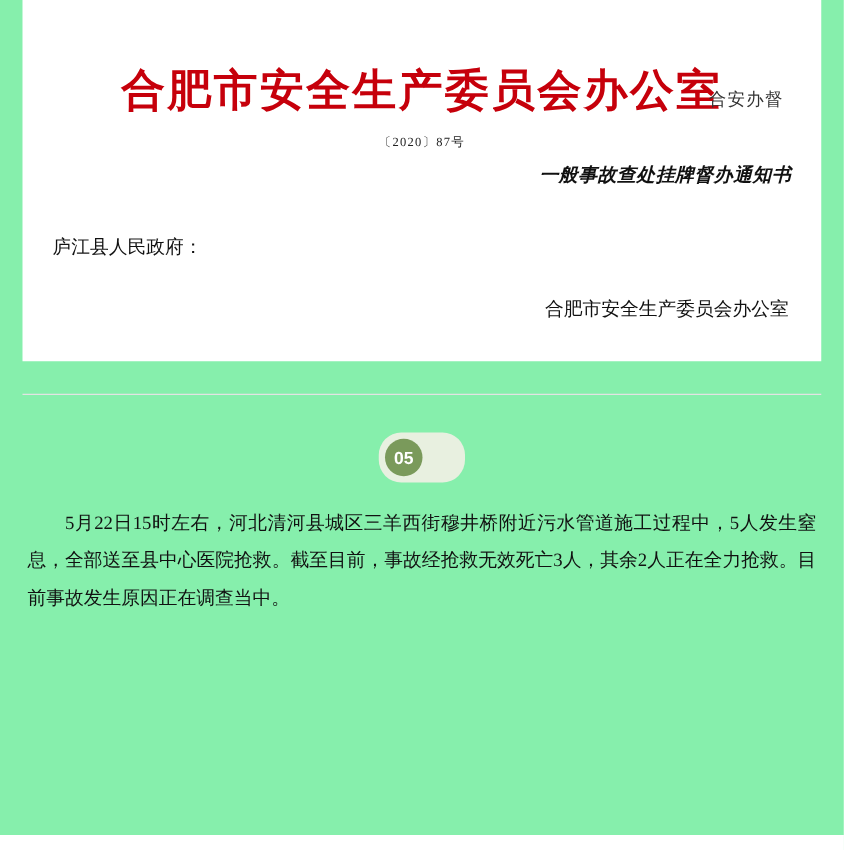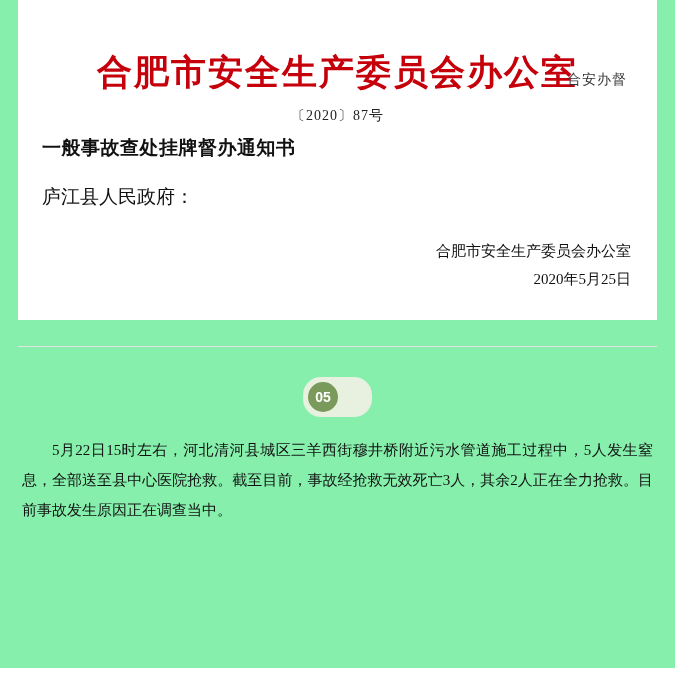--- a/index.html
+++ b/index.html
@@ -48,39 +48,40 @@
     position: absolute;
     right: 6px;
     bottom: 4px;
     font-size: 14px;
     color: #333333;
     letter-spacing: 1px;
   }
 
   .doc-number {
     text-align: center;
-    font-size: 14px;
+    font-size: 10px;
     color: #222222;
     margin-top: 14px;
     letter-spacing: 1px;
   }
 
   .doc-title {
-    text-align: left;
-    font-size: 19px;
+    text-align: right;
+    font-size: 15px;
     font-weight: bold;
     color: #111111;
     margin-top: 10px;
     letter-spacing: 0.5px;
+    font-style: italic;
   }
 
   .addressee {
-    font-size: 19px;
+    font-size: 15px;
     color: #111111;
-    margin-top: 18px;
+    margin-top: 34px;
     line-height: 1.9;
   }
 
   .body-para {
     font-size: 15px;
     color: #111111;
     line-height: 1.95;
     text-align: justify;
     text-justify: inter-ideograph;
     text-indent: 2em;
@@ -161,21 +162,20 @@
     <div class="doc-number">〔2020〕87号</div>
 
     <div class="doc-title">一般事故查处挂牌督办通知书</div>
 
     <div class="addressee">庐江县人民政府：</div>
 
 
 
     <div class="signature">
       <div>合肥市安全生产委员会办公室</div>
-      <div>2020年5月25日</div>
     </div>
 
   </div>
 
   <div class="card-rule"></div>
 
   <div class="section-band">
     <div class="section-pill">
       <div class="section-num">05</div>
     </div>

